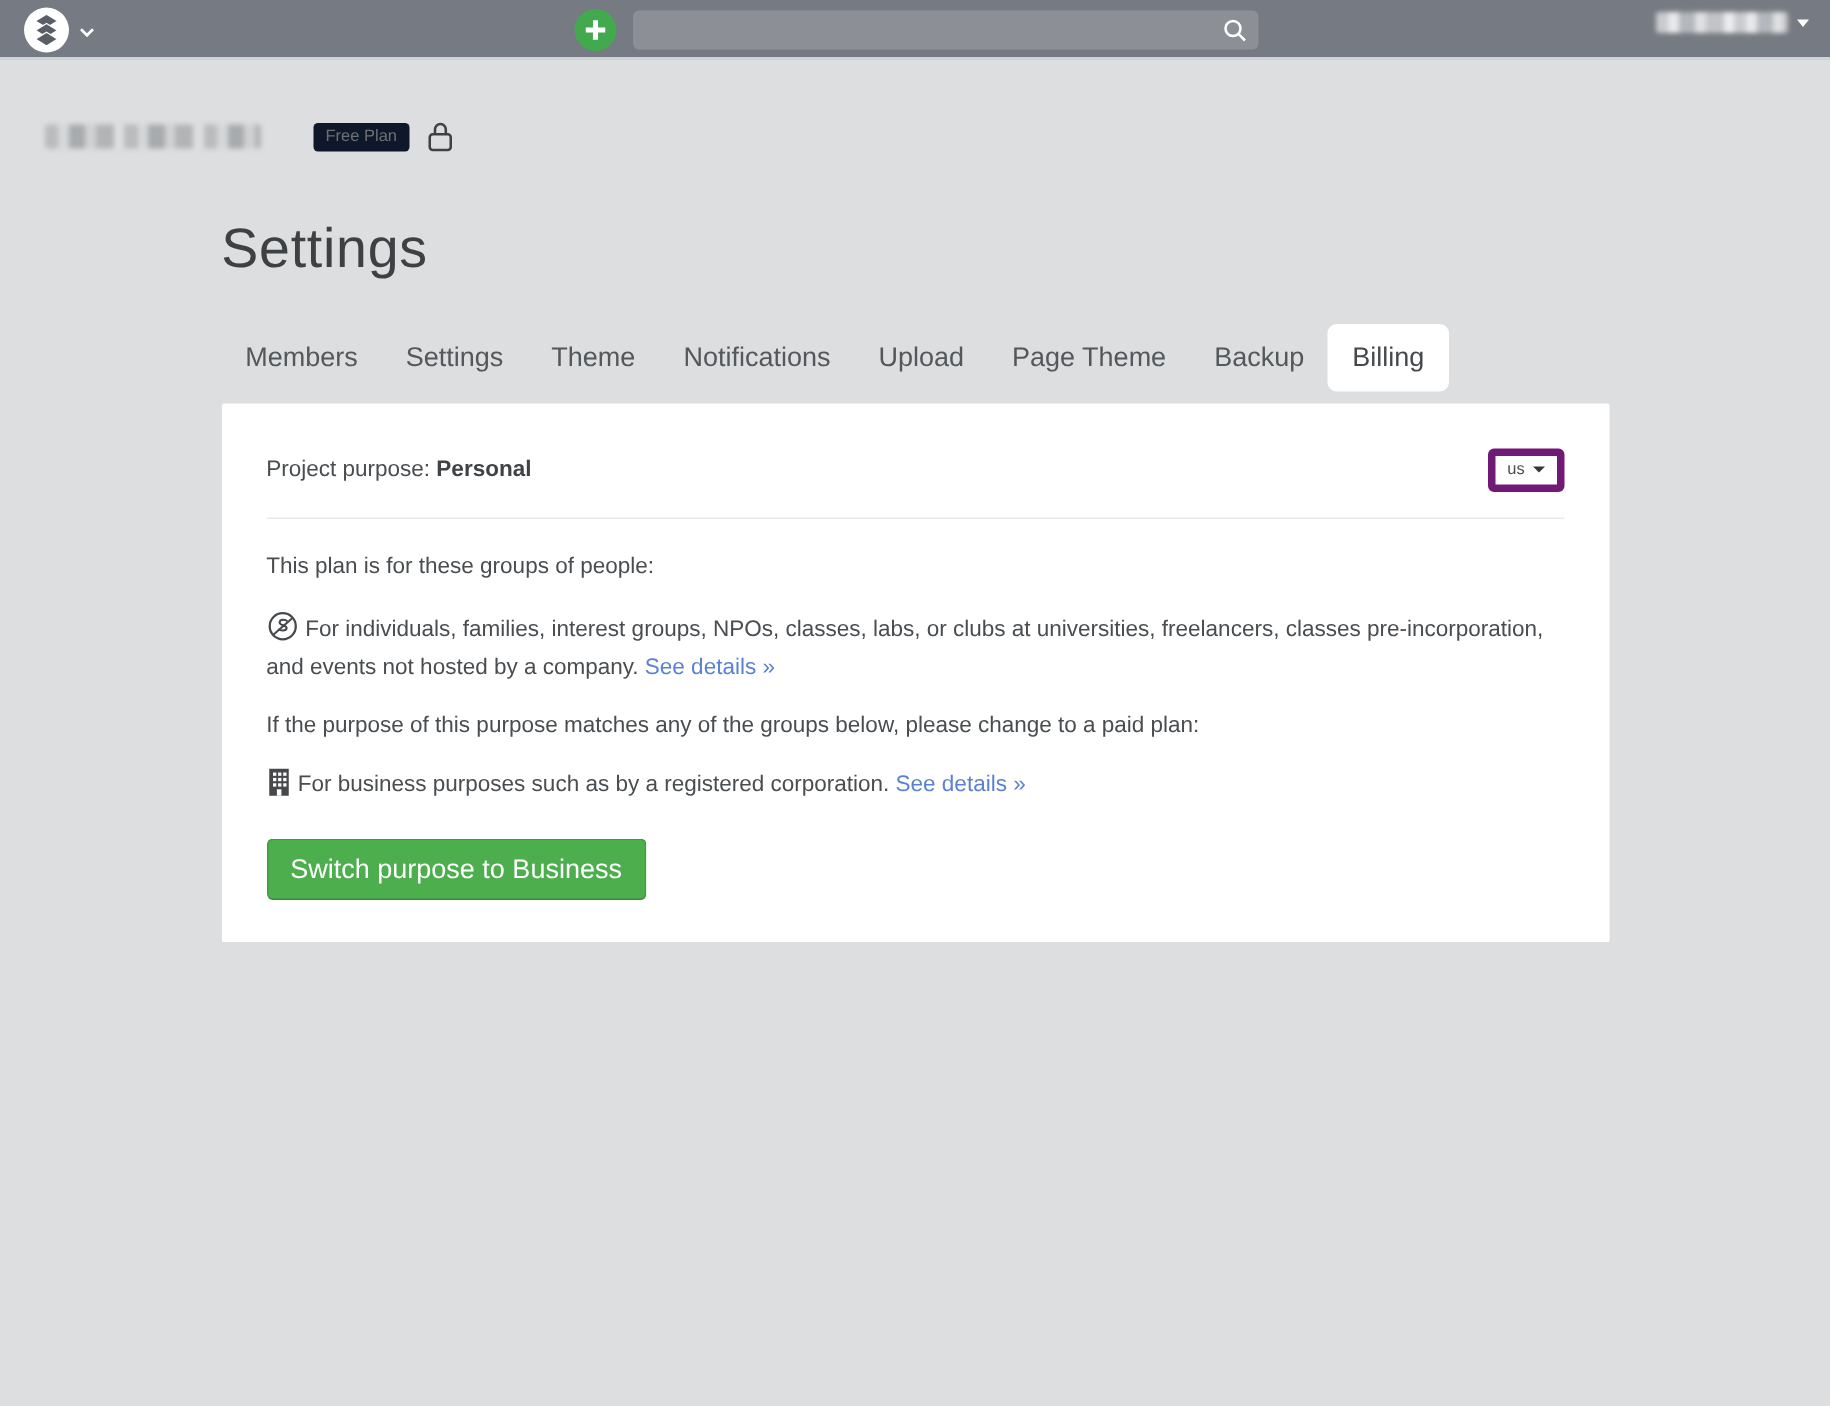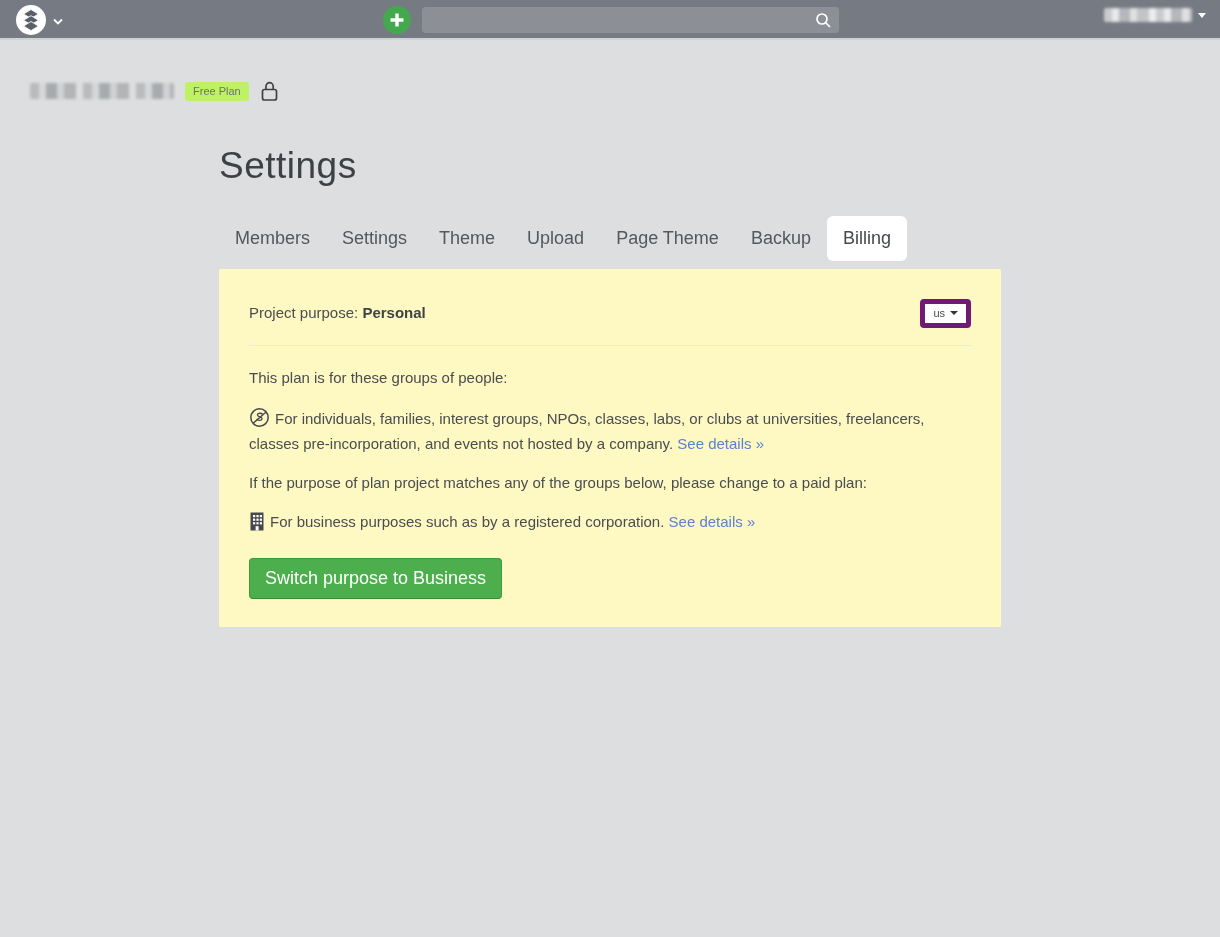--- a/index.html
+++ b/index.html
@@ -69,49 +69,49 @@
     border-top: 5px solid #ffffff;
   }
 
   
   .project-header {
     position: absolute; left: 30px; top: 80px;
     display: flex; align-items: center; gap: 11px;
   }
   .project-redact { width: 144px; height: 16px; }
   .plan-badge {
-    background: #bef264; color: #6d7174;
+    background: #0f172a; color: #6d7174;
     font-size: 11px; padding: 4px 8px; border-radius: 3px;
-    border: none; cursor: pointer; line-height: 1;
+    border: none; cursor: pointer; line-height: 1; margin-left: 24px;
   }
 
   
   .main {
     position: absolute; top: 40px; left: 0; right: 0;
     display: flex; flex-direction: column; align-items: center;
     padding-top: 105px;
   }
-  .column { width: 782px; }
+  .column { width: 925px; }
   .page-title {
     font-size: 37px; font-weight: 400; color: #3e4144;
     letter-spacing: 0.5px; margin-bottom: 29px;
   }
   .tabs {
     display: flex; align-items: stretch; margin-bottom: 8px;
   }
   .tab {
     background: none; border: none; cursor: pointer;
     font-size: 18px; color: #54585b; padding: 11px 16px;
     font-family: inherit; border-radius: 6px; line-height: 1.25;
   }
   .tab.active { background: #ffffff; color: #46494c; }
 
   
   .card {
-    background: #fef9c3; border-radius: 1px;
+    background: #ffffff; border-radius: 1px;
     padding: 30px 30px 28px 30px;
     font-size: 15px; color: #494d50;
   }
   .purpose-row {
     display: flex; align-items: center; justify-content: space-between;
     margin-bottom: 17px;
   }
   .purpose-row b { color: #3f4346; }
   .locale-btn {
     background: #ffffff; border: 5px solid #701a75; border-radius: 4px;
@@ -198,20 +198,21 @@
 
 <div class="main">
   <div class="column">
 
     <h1 class="page-title">Settings</h1>
 
     <div class="tabs">
       <button class="tab">Members</button>
       <button class="tab">Settings</button>
       <button class="tab">Theme</button>
+      <button class="tab">Notifications</button>
       <button class="tab">Upload</button>
       <button class="tab">Page Theme</button>
       <button class="tab">Backup</button>
       <button class="tab active">Billing</button>
     </div>
 
     <div class="card">
 
       <div class="purpose-row">
         <p>
@@ -228,21 +229,21 @@
 
       <p class="intro">This plan is for these groups of people:</p>
 
       <p class="desc-p"><span class="icon-inline"><svg width="21" height="21" viewBox="0 0 22 22">
           <circle cx="11" cy="11" r="9.1" fill="none" stroke="#46494c" stroke-width="1.6"></circle>
           <path d="M14.2 7.6 c-1.2-1.5-5.2-1.6-5.4.7 -.2 2.5 5.1 1.5 4.9 4 -.2 2.3-4.6 2.1-5.8.5" fill="none" stroke="#46494c" stroke-width="1.4"></path>
           <line x1="4.6" y1="16.8" x2="17.6" y2="5.4" stroke="#46494c" stroke-width="1.4"></line>
         </svg></span><span>For individuals, families, interest groups, NPOs, classes, labs, or clubs at universities, freelancers, classes pre-incorporation, and events not hosted by a company.</span>
         <a class="see-details" href="#">See details »</a></p>
 
-      <p class="prompt-p">If the purpose of plan project matches any of the groups below, please change to a paid plan:</p>
+      <p class="prompt-p">If the purpose of this purpose matches any of the groups below, please change to a paid plan:</p>
 
       <p class="desc-p"><span class="icon-inline"><svg width="16" height="19" viewBox="0 0 16 19">
           <rect x="1.5" y="0.5" width="13" height="18" fill="#46494c"></rect>
           <rect x="4" y="3" width="2.2" height="2.2" fill="#ffffff"></rect>
           <rect x="7.4" y="3" width="2.2" height="2.2" fill="#ffffff"></rect>
           <rect x="10.8" y="3" width="2.2" height="2.2" fill="#ffffff"></rect>
           <rect x="4" y="6.6" width="2.2" height="2.2" fill="#ffffff"></rect>
           <rect x="7.4" y="6.6" width="2.2" height="2.2" fill="#ffffff"></rect>
           <rect x="10.8" y="6.6" width="2.2" height="2.2" fill="#ffffff"></rect>
           <rect x="4" y="10.2" width="2.2" height="2.2" fill="#ffffff"></rect>

